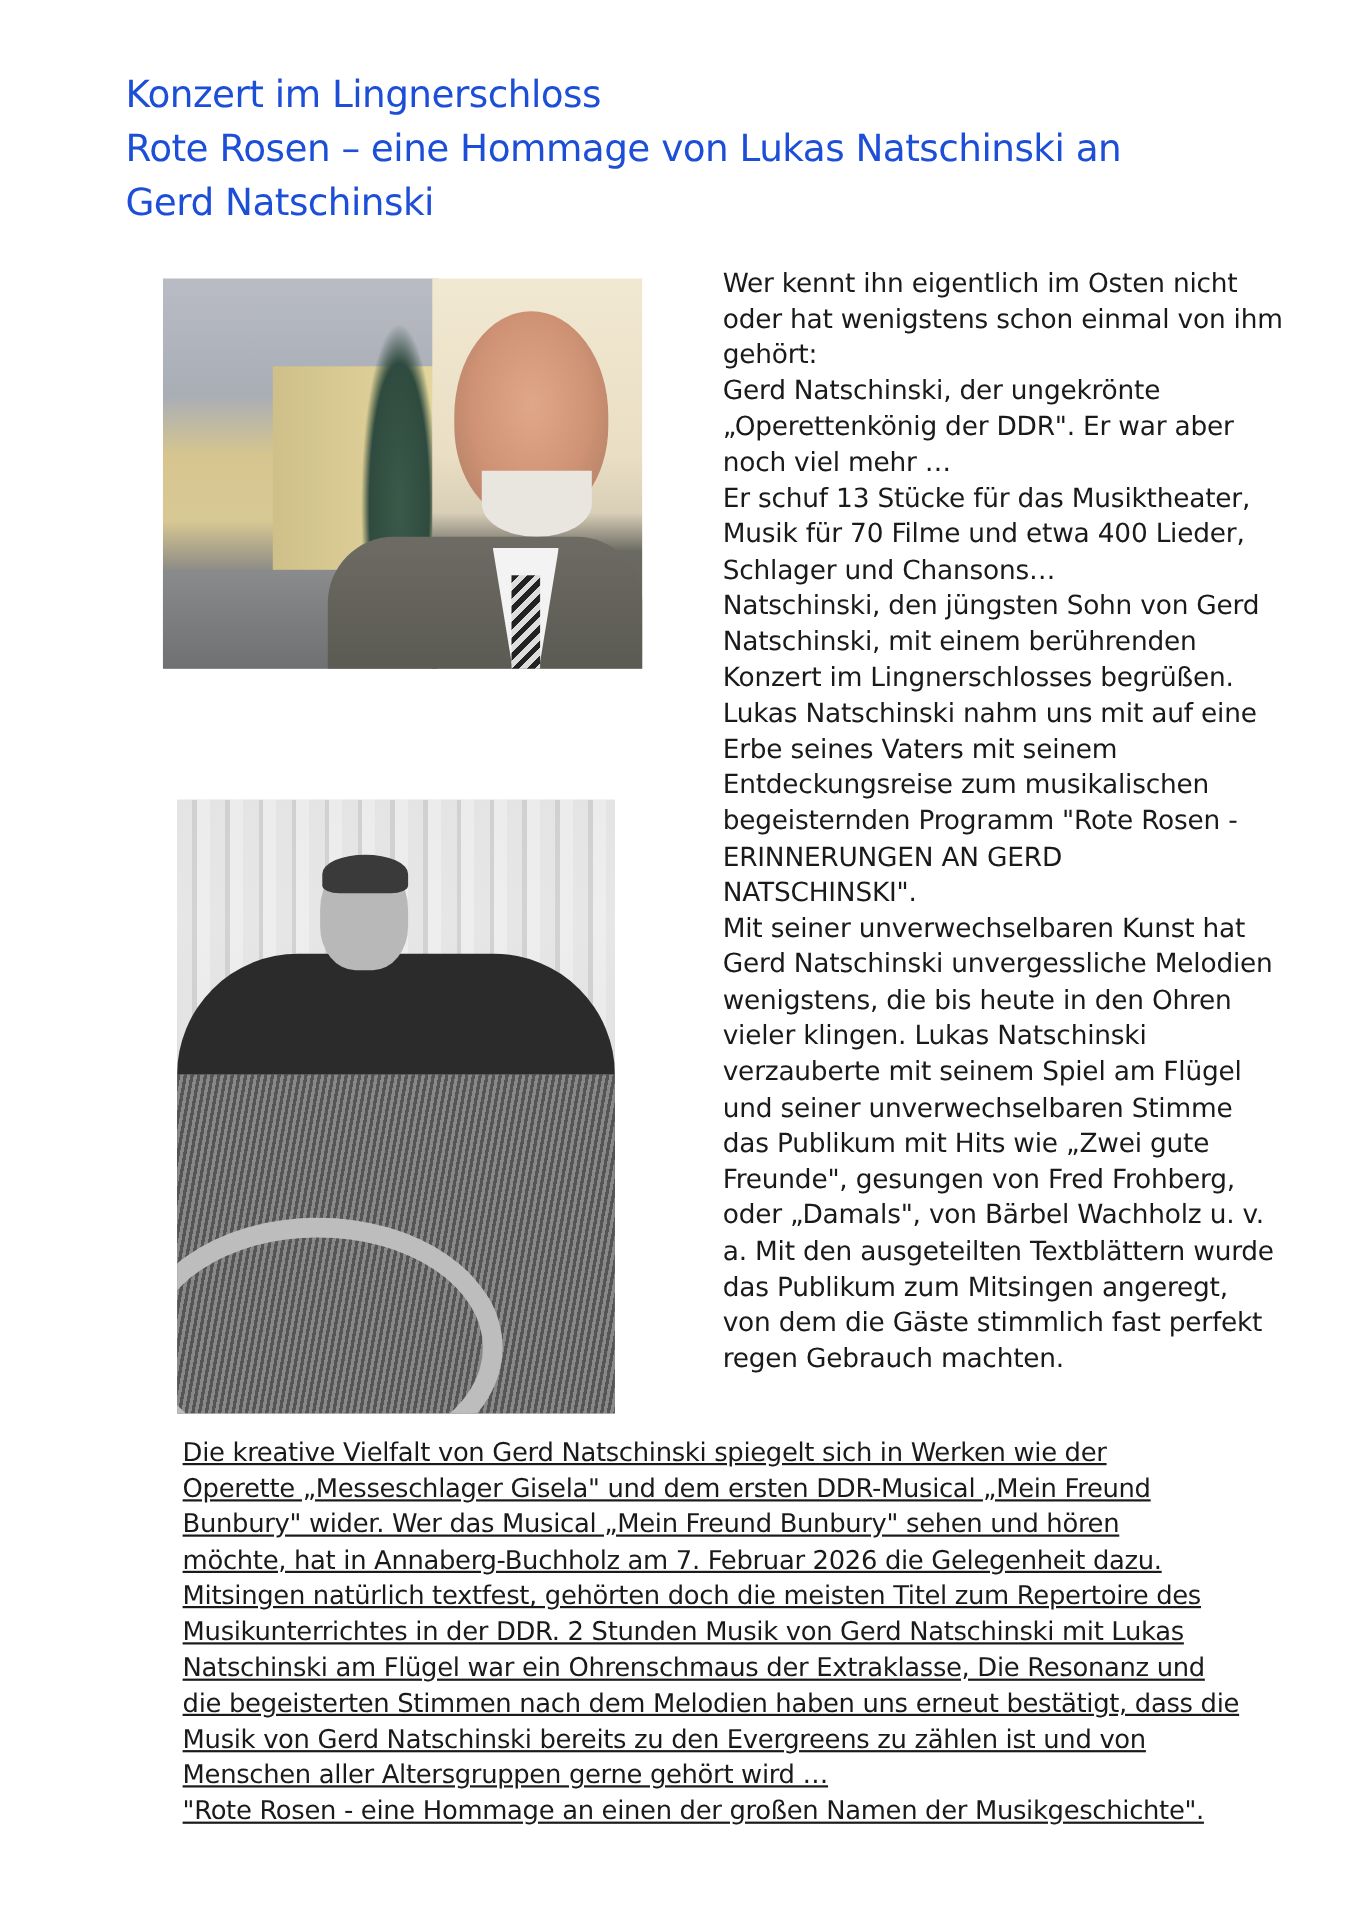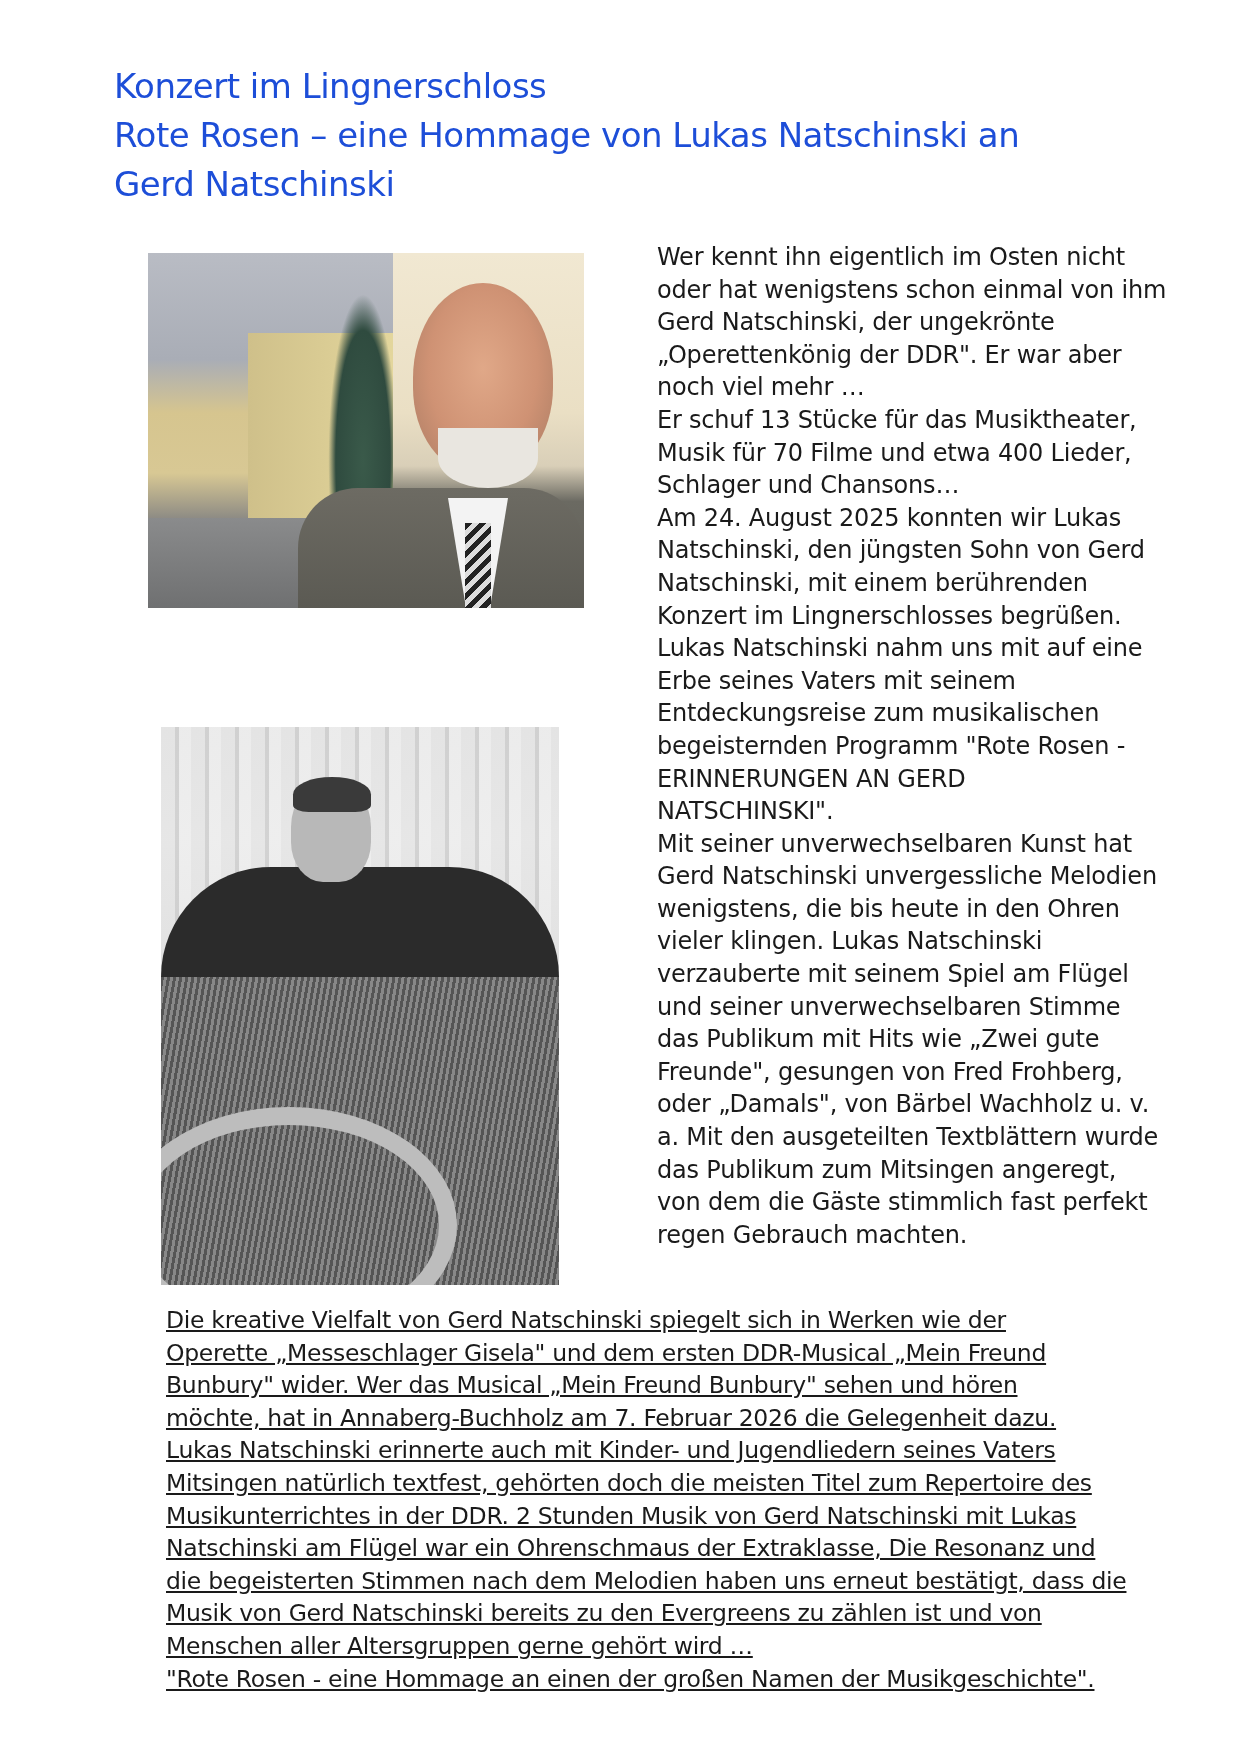--- a/index.html
+++ b/index.html
@@ -127,27 +127,27 @@
   <div class="suit"></div>
   <div class="person"></div>
   <div class="hair"></div>
   <div class="piano"></div>
   <div class="plate"></div>
 </div>
 
 <div class="col-right">
   <div>Wer kennt ihn eigentlich im Osten nicht</div>
   <div>oder hat wenigstens schon einmal von ihm</div>
+  <div>gehört:</div>
   <div>Gerd Natschinski, der ungekrönte</div>
   <div>„Operettenkönig der DDR". Er war aber</div>
   <div>noch viel mehr …</div>
   <div>Er schuf 13 Stücke für das Musiktheater,</div>
   <div>Musik für 70 Filme und etwa 400 Lieder,</div>
   <div>Schlager und Chansons…</div>
-  <div>Am 24. August 2025 konnten wir Lukas</div>
   <div>Natschinski, den jüngsten Sohn von Gerd</div>
   <div>Natschinski, mit einem berührenden</div>
   <div>Konzert im Lingnerschlosses begrüßen.</div>
   <div>Lukas Natschinski nahm uns mit auf eine</div>
   <div>Erbe seines Vaters mit seinem</div>
   <div>Entdeckungsreise zum musikalischen</div>
   <div>begeisternden Programm "Rote Rosen -</div>
   <div>ERINNERUNGEN AN GERD</div>
   <div>NATSCHINSKI".</div>
   <div>Mit seiner unverwechselbaren Kunst hat</div>
@@ -163,21 +163,20 @@
   <div>das Publikum zum Mitsingen angeregt,</div>
   <div>von dem die Gäste stimmlich fast perfekt</div>
   <div>regen Gebrauch machten.</div>
 </div>
 
 <div class="col-bottom">
   <div>Die kreative Vielfalt von Gerd Natschinski spiegelt sich in Werken wie der</div>
   <div>Operette „Messeschlager Gisela" und dem ersten DDR-Musical „Mein Freund</div>
   <div>Bunbury" wider. Wer das Musical „Mein Freund Bunbury" sehen und hören</div>
   <div>möchte, hat in Annaberg-Buchholz am 7. Februar 2026 die Gelegenheit dazu.</div>
-  <div>Lukas Natschinski erinnerte auch mit Kinder- und Jugendliedern seines Vaters</div>
   <div>Mitsingen natürlich textfest, gehörten doch die meisten Titel zum Repertoire des</div>
   <div>Musikunterrichtes in der DDR. 2 Stunden Musik von Gerd Natschinski mit Lukas</div>
   <div>Natschinski am Flügel war ein Ohrenschmaus der Extraklasse, Die Resonanz und</div>
   <div>die begeisterten Stimmen nach dem Melodien haben uns erneut bestätigt, dass die</div>
   <div>Musik von Gerd Natschinski bereits zu den Evergreens zu zählen ist und von</div>
   <div>Menschen aller Altersgruppen gerne gehört wird …</div>
   <div>"Rote Rosen - eine Hommage an einen der großen Namen der Musikgeschichte".</div>
 </div>
 
 </body></html>

